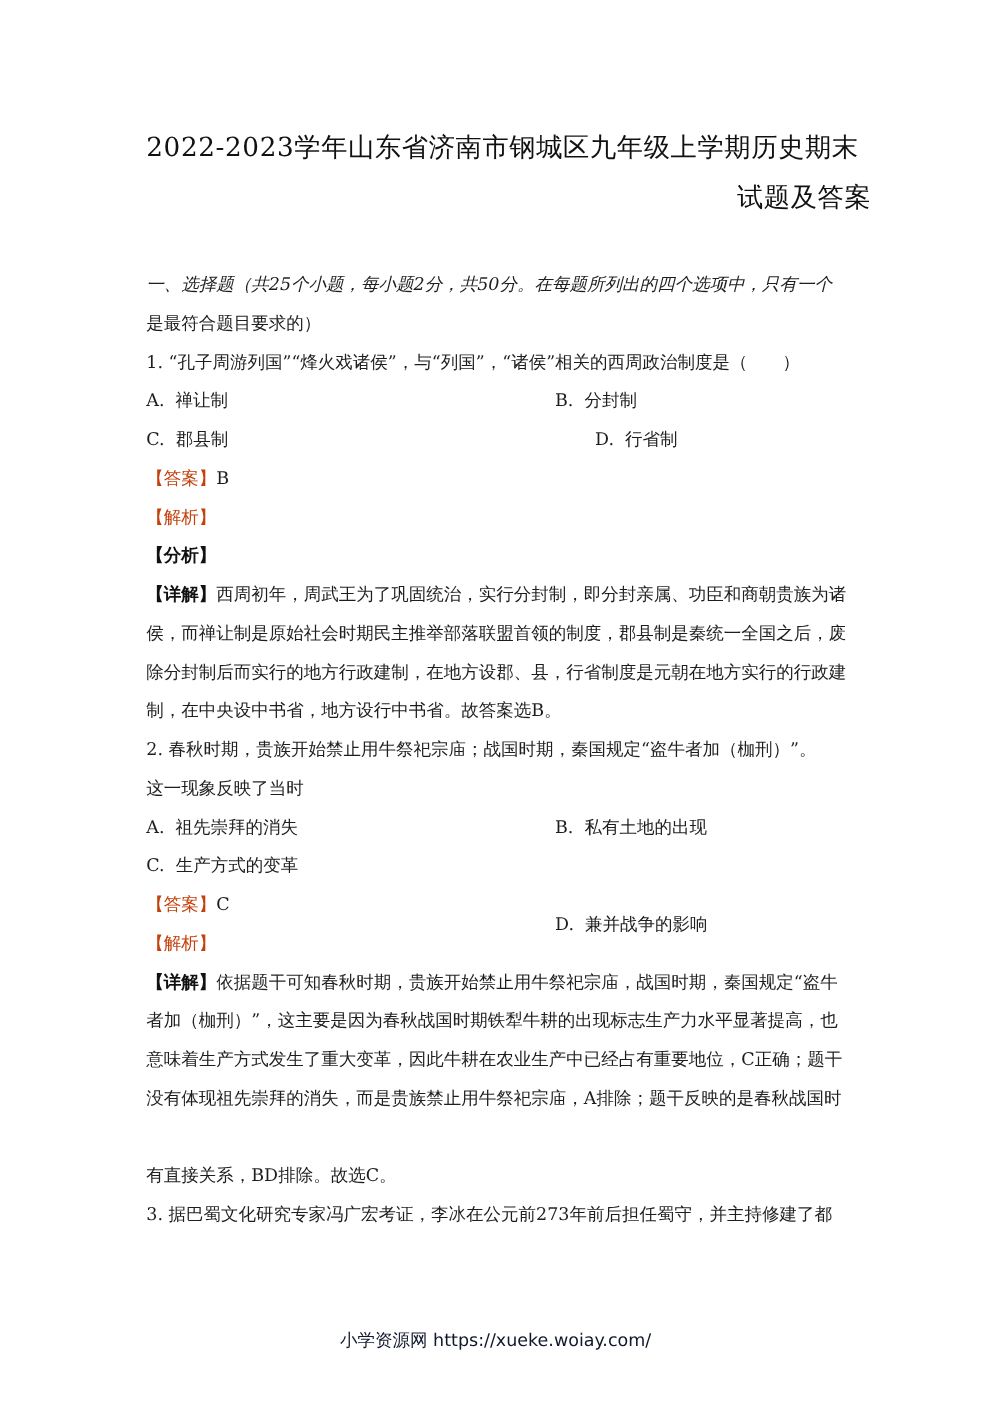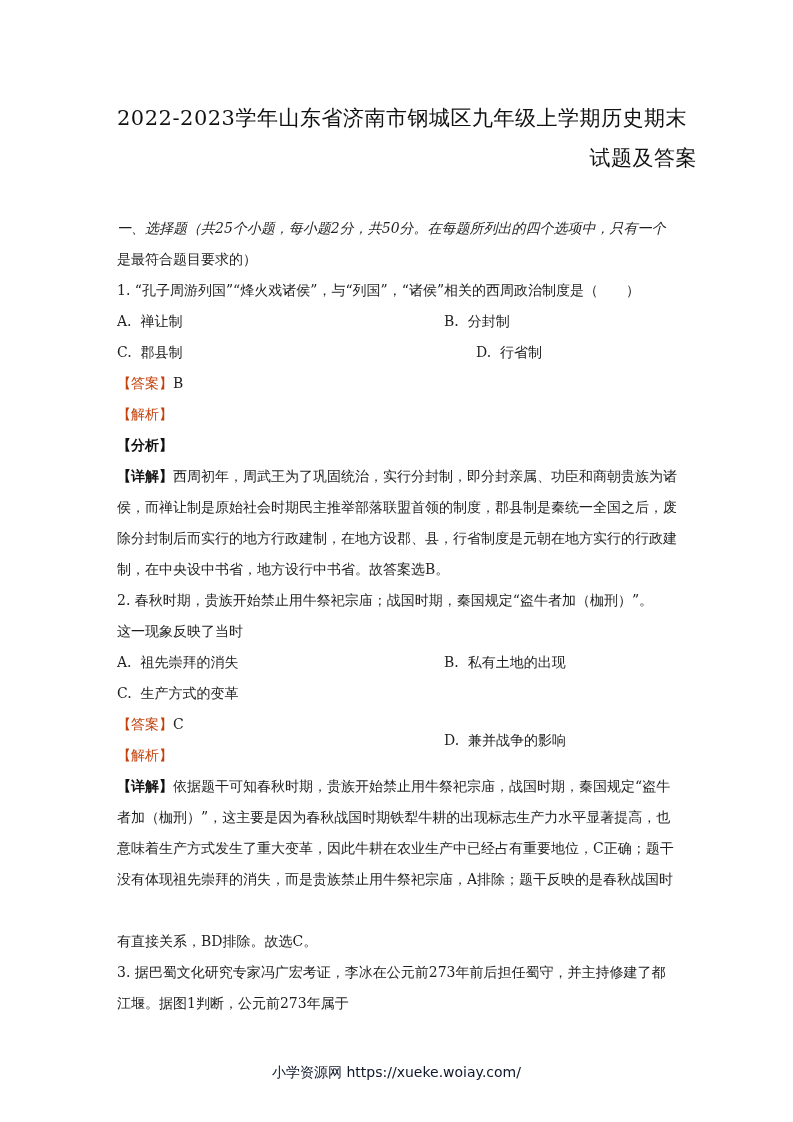--- a/index.html
+++ b/index.html
@@ -89,16 +89,15 @@
   </div>
   <div class="line" style="top:776px;">
     <span class="black-tag">【详解】</span><span>依据题干可知春秋时期，贵族开始禁止用牛祭祀宗庙，战国时期，秦国规定“盗牛</span>
   </div>
   <div class="line" style="top:807px;">者加（枷刑）”，这主要是因为春秋战国时期铁犁牛耕的出现标志生产力水平显著提高，也</div>
   <div class="line" style="top:838px;">意味着生产方式发生了重大变革，因此牛耕在农业生产中已经占有重要地位，C正确；题干</div>
   <div class="line" style="top:869px;">没有体现祖先崇拜的消失，而是贵族禁止用牛祭祀宗庙，A排除；题干反映的是春秋战国时</div>
   <div class="line" style="top:931px;">有直接关系，BD排除。故选C。</div>
 
   <div class="line" style="top:962px;">3. 据巴蜀文化研究专家冯广宏考证，李冰在公元前273年前后担任蜀守，并主持修建了都</div>
-  <div class="line" style="top:993px;">江堰。据图1判断，公元前273年属于</div>
 
   <div class="footer">小学资源网 https://xueke.woiay.com/</div>
 </div>
 
 </body></html>

